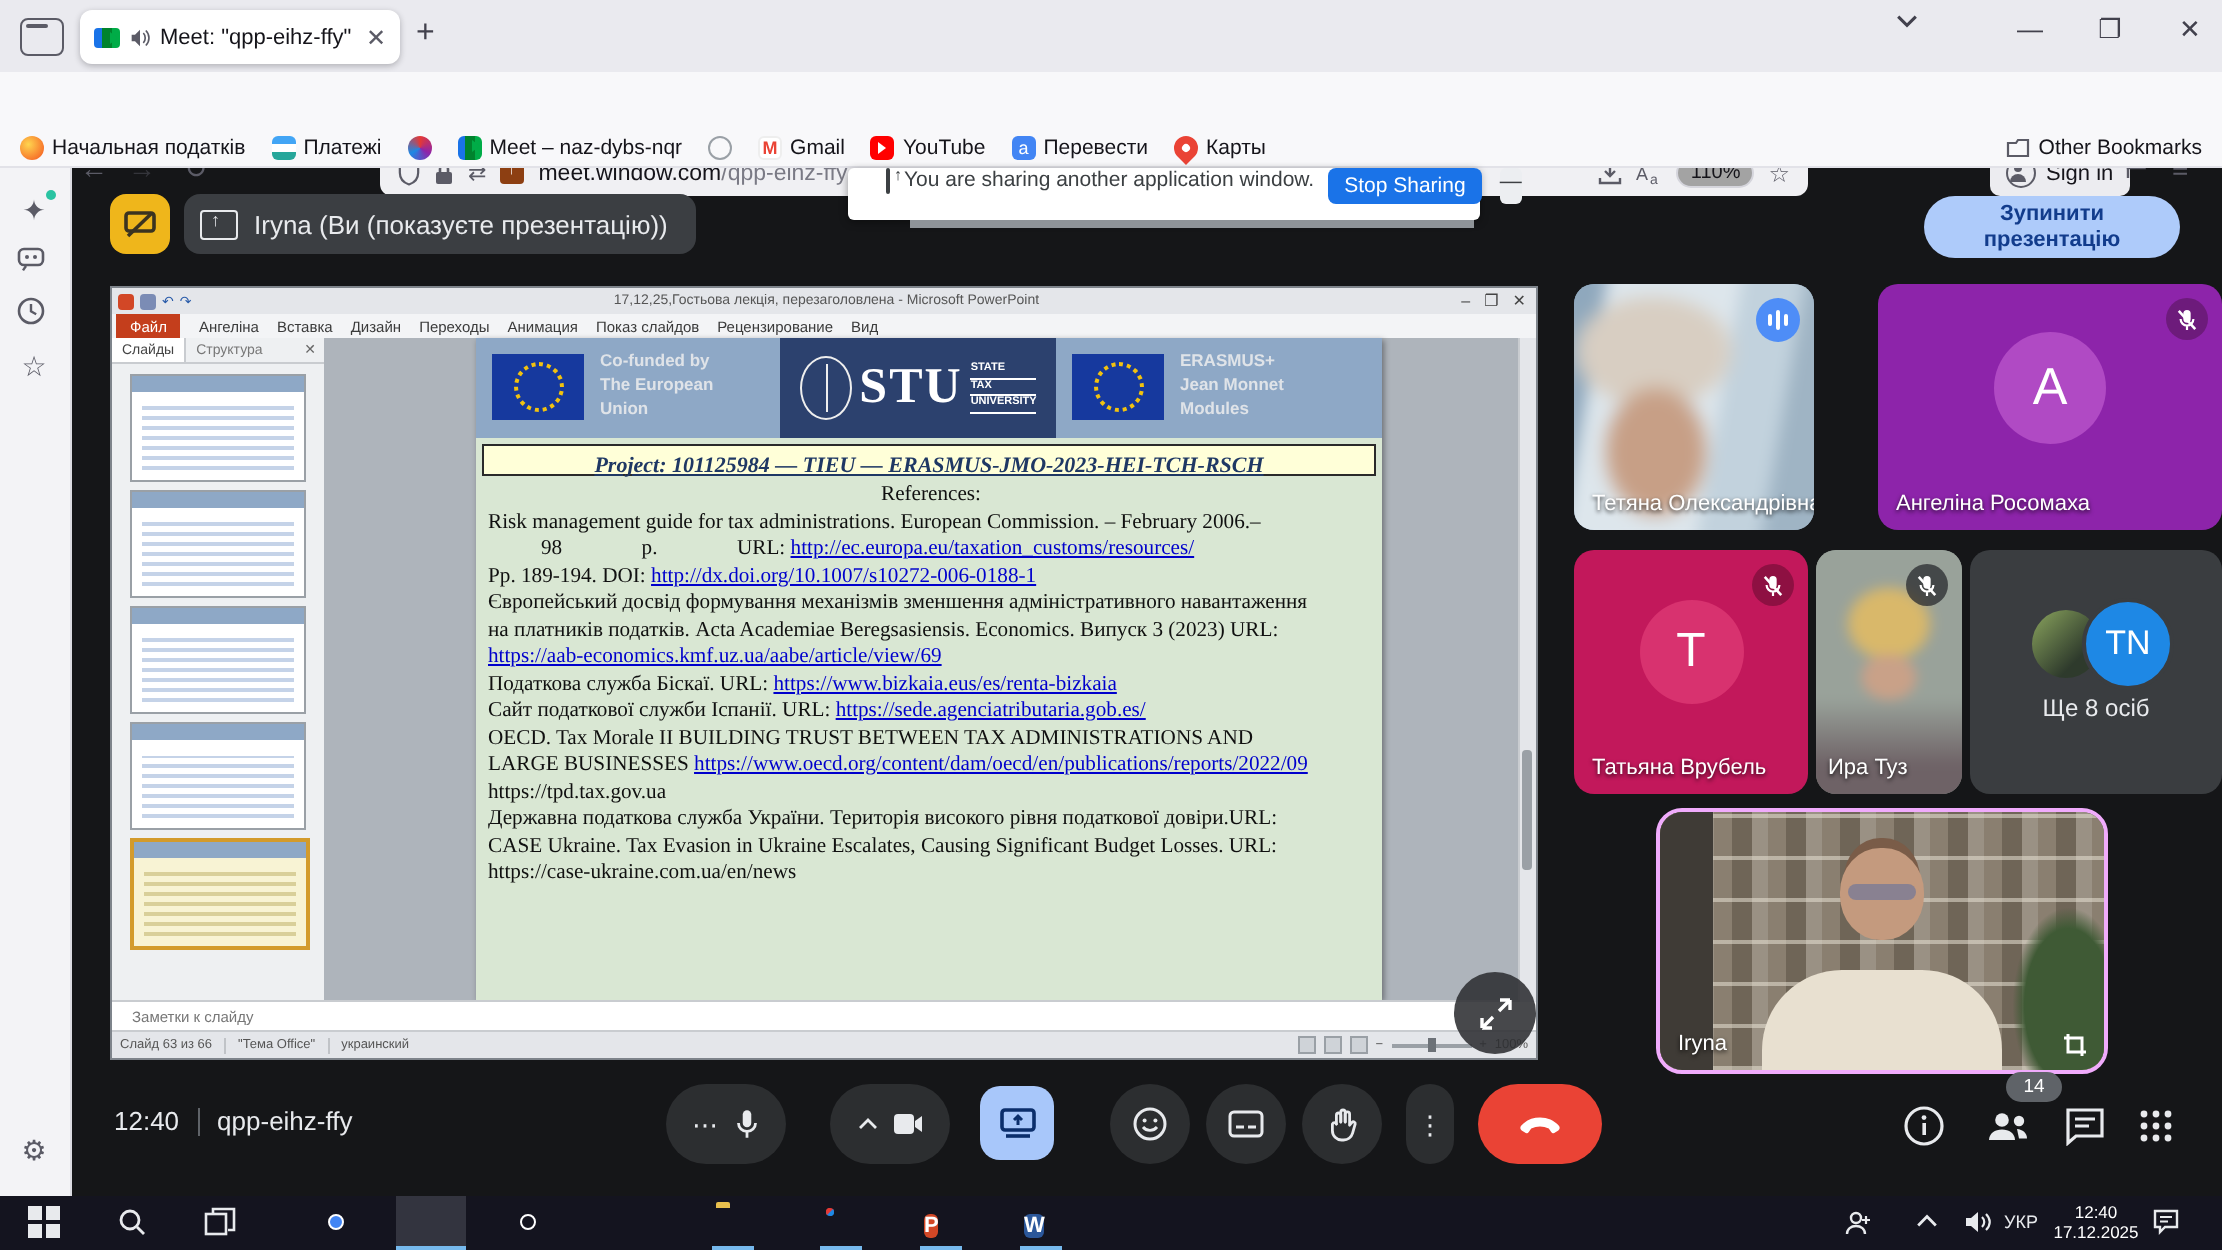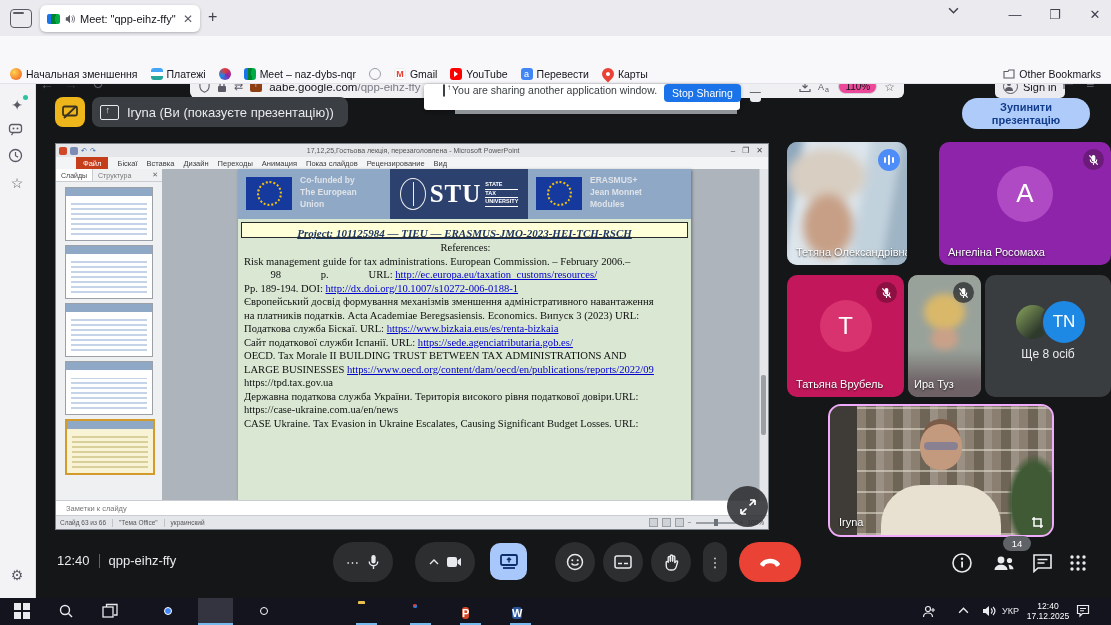--- a/index.html
+++ b/index.html
@@ -17,21 +17,21 @@
   .tclose{color:#5b5b66;font-size:12px;line-height:1;}
   .newtab{position:absolute;left:208px;top:8px;font-size:16px;color:#42414d;}
   .wctrl{position:absolute;top:7px;color:#42414d;font-size:13px;width:30px;text-align:center;}
   .navbar{position:absolute;left:0;top:36px;width:1111px;height:28px;background:#f8f8fa;}
   .navico{position:absolute;top:41px;color:#5b5b66;font-size:14px;line-height:1;}
   .dim{opacity:.45;}
   .urlbar{position:absolute;left:190px;top:39px;width:714px;height:23px;background:#f0f0f3;border-radius:6px;display:flex;align-items:center;gap:7px;padding:0 9px;box-sizing:border-box;}
   .urltext{font-size:11.5px;color:#15141a;white-space:nowrap;}
   .urltext .path{color:#7a7a85;}
   .spacer{flex:1;}
-  .zoombadge{font-size:10px;color:#15141a;background:#ec4899;border:1px solid #d5d5dc;border-radius:9px;padding:1px 6px;}
+  .zoombadge{font-size:10px;color:#15141a;background:#a3a3a3;border:1px solid #d5d5dc;border-radius:9px;padding:1px 6px;}
   .signin{position:absolute;left:995px;top:39px;height:23px;background:#ececf0;border-radius:5px;display:flex;align-items:center;gap:5px;padding:0 8px;font-size:11px;color:#15141a;}
   .avatar-ico{width:13px;height:13px;border-radius:50%;border:1.4px solid #5b5b66;position:relative;}
   .avatar-ico::before{content:"";position:absolute;left:3.2px;top:1.8px;width:4px;height:4px;border-radius:50%;background:#5b5b66;}
   .avatar-ico::after{content:"";position:absolute;left:1.4px;top:6.6px;width:7.6px;height:4px;border-radius:4px 4px 0 0;background:#5b5b66;}
   .bmbar{position:absolute;left:0;top:64px;width:1111px;height:20px;background:#f8f8fa;border-bottom:1px solid #e2e2e8;display:flex;align-items:center;gap:13px;padding:0 10px;box-sizing:border-box;}
   .bm{display:flex;align-items:center;gap:4px;font-size:10.5px;color:#15141a;white-space:nowrap;}
   .bmico{width:12px;height:12px;border-radius:3px;flex:0 0 auto;}
   .otherbm{margin-left:auto;display:flex;align-items:center;gap:4px;font-size:10.5px;color:#15141a;}
 
   
@@ -52,21 +52,21 @@
   .bstrip{position:absolute;left:455px;top:110px;width:282px;height:4px;background:#8f9499;}
   .stopbtn{position:absolute;left:962px;top:98px;width:128px;height:31px;background:#aecbfa;border-radius:16px;color:#123c8c;font-size:11px;font-weight:bold;text-align:center;line-height:13px;display:flex;flex-direction:column;justify-content:center;}
 
   
   .ppt{position:absolute;left:55px;top:143px;width:714px;height:387px;background:#fff;border:1px solid #7e848b;box-sizing:border-box;font-family:"Liberation Sans",sans-serif;}
   .ppt-title{position:absolute;left:0;top:0;right:0;height:13px;background:#e4e6ea;display:flex;align-items:center;font-size:7px;color:#555;}
   .qat{display:flex;gap:3px;align-items:center;padding-left:3px;}
   .qi{width:8px;height:8px;border-radius:2px;}
   .ppt-title .wt{flex:1;text-align:center;white-space:nowrap;overflow:hidden;}
   .pwc{display:flex;gap:7px;padding-right:5px;font-size:8px;color:#444;}
-  .ppt-menu{position:absolute;left:0;top:13px;right:0;height:12px;background:#f3f4f6;border-bottom:1px solid #d8dadd;display:flex;align-items:center;gap:9px;font-size:7.5px;color:#3b3b3b;padding-left:20px;}
+  .ppt-menu{position:absolute;left:0;top:13px;right:0;height:12px;background:#f3f4f6;border-bottom:1px solid #d8dadd;display:flex;align-items:center;gap:9px;font-size:7.5px;color:#3b3b3b;padding-left:2px;}
   .mfile{background:#c43e1c;color:#fff;padding:1px 7px;height:100%;display:flex;align-items:center;box-sizing:border-box;}
   .ppt-panel{position:absolute;left:0;top:25px;width:106px;bottom:28px;background:#eef0f2;border-right:1px solid #c9ccd0;}
   .ptabs{height:12px;display:flex;font-size:7px;color:#444;border-bottom:1px solid #c9ccd0;align-items:stretch;}
   .ptab{padding:1px 5px;display:flex;align-items:center;}
   .ptab.on{background:#fff;border-right:1px solid #c9ccd0;}
   .ptab.off{color:#777;}
   .ptabx{margin-left:auto;padding-right:4px;display:flex;align-items:center;color:#666;font-size:7px;}
   .thumb{position:absolute;left:9px;width:86px;height:52px;background:#fff;border:1px solid #9aa0a6;overflow:hidden;}
   .thumb .band{position:absolute;left:0;top:0;right:0;height:8px;background:#8ea8c6;}
   .thumb .tbl{position:absolute;left:5px;right:5px;top:12px;bottom:5px;background:repeating-linear-gradient(0deg,#c5d3e8 0 2px,transparent 2px 5px);}
@@ -217,21 +217,21 @@
           <path d="M6 .8l5 1.8v3.2c0 3.2-2 5.4-5 6.4-3-1-5-3.2-5-6.4V2.6z" fill="none" stroke="#5b5b66" stroke-width="1.2"></path>
         </svg>
       <svg width="10" height="12" viewBox="0 0 10 12">
           <rect x="1" y="5" width="8" height="6" rx="1" fill="#5b5b66"></rect>
           <path d="M3 5V3.5a2 2 0 0 1 4 0V5" fill="none" stroke="#5b5b66" stroke-width="1.3"></path>
         </svg>
       <span style="font-size:11px;color:#5b5b66">⇄</span>
       <span style="width:12px;height:10px;background:#8d3f12;border-radius:2px;position:relative">
           <span style="position:absolute;left:3.5px;top:-2px;color:#fff;font-size:8px">↑</span>
         </span>
-      <span class="urltext"><span>aabe.google.com</span><span class="path">/qpp-eihz-ffy</span></span>
+      <span class="urltext"><span>meet.window.com</span><span class="path">/qpp-eihz-ffy</span></span>
       <span class="spacer"></span>
       <svg width="12" height="12" viewBox="0 0 12 12">
           <path d="M6 1v6M3.5 4.5L6 7l2.5-2.5" stroke="#5b5b66" fill="none" stroke-width="1.2"></path>
           <path d="M1 8v2.5h10V8" stroke="#5b5b66" fill="none" stroke-width="1.2"></path>
         </svg>
       <svg width="13" height="12" viewBox="0 0 13 12">
           <text x="0" y="9" font-size="9" fill="#5b5b66" font-family="Liberation Sans">A̅</text>
           <text x="7" y="11" font-size="7" fill="#5b5b66" font-family="Liberation Sans">a</text>
         </svg>
       <span class="zoombadge">110%</span>
@@ -246,21 +246,21 @@
           <path d="M2 1h8l-2 3 2 3H2z" fill="none" stroke="#5b5b66" stroke-width="1.2"></path>
           <path d="M2 1v11" stroke="#5b5b66" stroke-width="1.2"></path>
         </svg>
       </span>
     <span class="navico" style="left:1086px">≡</span>
   </div>
 
   <div class="bmbar">
     <span class="bm">
         <span class="bmico" style="background:radial-gradient(circle at 35% 35%,#ffd54f,#f4511e);border-radius:50%"></span>
-        <span>Начальная зменшення</span>
+        <span>Начальная податків</span>
       </span>
     <span class="bm">
         <span class="bmico" style="background:linear-gradient(0deg,#26a69a 0 33%,#fff 33% 66%,#42a5f5 66%)"></span>
         <span>Платежі</span>
       </span>
     <span class="bm">
         <span class="bmico" style="background:conic-gradient(#e53935,#8e24aa,#1e88e5,#e53935);border-radius:50%"></span>
       </span>
     <span class="bm">
         <span class="bmico meetfav"></span>
@@ -352,21 +352,21 @@
       </span>
       <span class="wt">17,12,25,Гостьова лекція, перезаголовлена - Microsoft PowerPoint</span>
       <span class="pwc">
         <span>–</span>
         <span>❐</span>
         <span>✕</span>
       </span>
     </div>
     <div class="ppt-menu">
       <span class="mfile">Файл</span>
-      <span>Біскаї</span>
+      <span>Ангеліна</span>
       <span>Вставка</span>
       <span>Дизайн</span>
       <span>Переходы</span>
       <span>Анимация</span>
       <span>Показ слайдов</span>
       <span>Рецензирование</span>
       <span>Вид</span>
     </div>
     <div class="ppt-panel">
       <div class="ptabs">
@@ -426,28 +426,29 @@
         </div>
         <div class="projband"><span>Project: 101125984 — TIEU — ERASMUS-JMO-2023-HEI-TCH-RSCH</span></div>
         <div class="refs">
           <div class="refhead">References:</div>
           <div>
               <div class="ref-line"><span>Risk management guide for tax administrations. European Commission. – February 2006.–</span></div>
               <div class="ref-line"><span>          98               p.               URL: </span><span class="lnk">http://ec.europa.eu/taxation_customs/resources/</span></div>
               <div class="ref-line"><span>Pp. 189-194. DOI: </span><span class="lnk">http://dx.doi.org/10.1007/s10272-006-0188-1</span></div>
               <div class="ref-line"><span>Європейський досвід формування механізмів зменшення адміністративного навантаження</span></div>
               <div class="ref-line"><span>на платників податків. Acta Academiae Beregsasiensis. Economics. Випуск 3 (2023) URL:</span></div>
+              <div class="ref-line"><span class="lnk">https://aab-economics.kmf.uz.ua/aabe/article/view/69</span></div>
               <div class="ref-line"><span>Податкова служба Біскаї. URL: </span><span class="lnk">https://www.bizkaia.eus/es/renta-bizkaia</span></div>
               <div class="ref-line"><span class="ulk">Сайт податкової служби Іспанії.</span><span> URL: </span><span class="lnk">https://sede.agenciatributaria.gob.es/</span></div>
               <div class="ref-line"><span>OECD. Tax Morale II BUILDING TRUST BETWEEN TAX ADMINISTRATIONS AND</span></div>
               <div class="ref-line"><span>LARGE BUSINESSES </span><span class="lnk">https://www.oecd.org/content/dam/oecd/en/publications/reports/2022/09</span></div>
               <div class="ref-line"><span>https://tpd.tax.gov.ua</span></div>
               <div class="ref-line"><span class="ulk">Державна податкова служба України.</span><span> Територія високого рівня податкової довіри.URL:</span></div>
+              <div class="ref-line"><span>CASE Ukraine. Tax Evasion in Ukraine Escalates, Causing Significant Budget Losses. URL:</span></div>
               <div class="ref-line"><span>https://case-ukraine.com.ua/en/news</span></div>
-              <div class="ref-line"><span>CASE Ukraine. Tax Evasion in Ukraine Escalates, Causing Significant Budget Losses. URL:</span></div>
             </div>
         </div>
       </div>
     </div>
     <div class="vscroll">
         <div class="vthumb"></div>
       </div>
     <div class="notes">
         <span>Заметки к слайду</span>
       </div>

